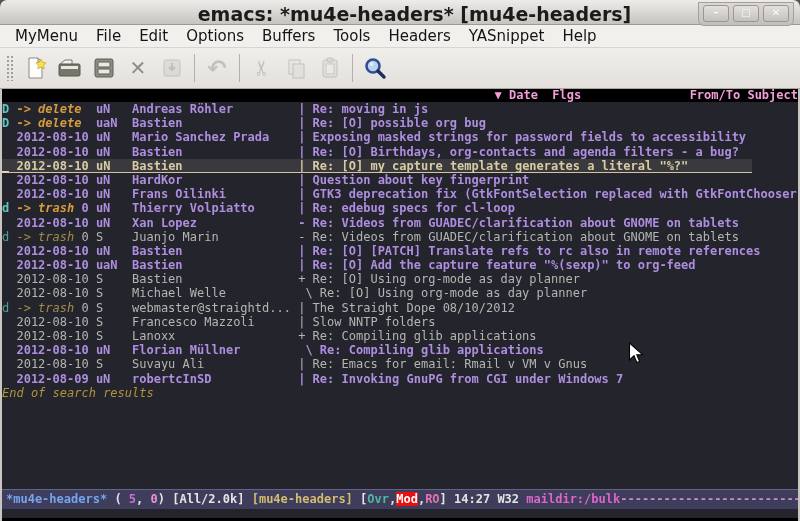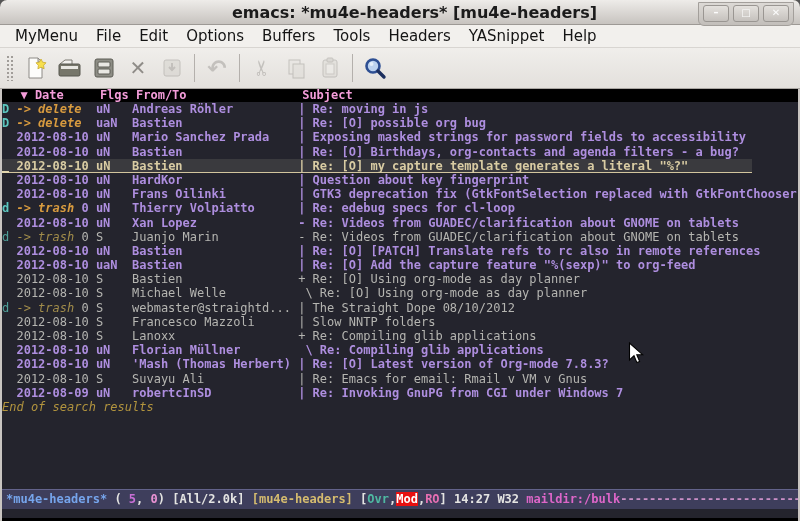--- a/index.html
+++ b/index.html
@@ -3,21 +3,21 @@
 <meta charset="utf-8">
 <style>
   html,body{margin:0;padding:0;background:#555;}
   .frame{position:relative;width:800px;height:521px;background:#c9c5c1;
          font-family:"DejaVu Sans",sans-serif;overflow:hidden;border-radius:7px 7px 0 0;
          box-shadow:0 0 0 1px #7e7b78 inset;}
   
   .titlebar{height:24px;background:linear-gradient(#eeece9,#c7c3bf);
             border-bottom:1px solid #9d9995;position:relative;border-radius:7px 7px 0 0;}
   .title-text{position:absolute;left:0;right:0;top:3px;text-align:center;
-              font-size:16px;font-weight:bold;color:#1b1b1b;margin-left:29px;}
+              font-size:19px;font-weight:bold;color:#1b1b1b;margin-left:29px;}
   .win-controls{position:absolute;right:6px;top:2px;display:flex;gap:4px;
                 background:linear-gradient(#dcd9d5,#c2beba);border:1px solid #a39f9b;
                 border-radius:0 0 6px 6px;padding:2px 4px 3px 4px;}
   .win-btn{width:24px;height:15px;border:1px solid #9a9692;border-radius:3px;
            background:linear-gradient(#e4e1dd,#c5c1bd);color:#fcfcfc;
            text-shadow:0 1px 1px #8a8document;font-size:10px;font-weight:bold;line-height:14px;
            text-align:center;cursor:default;}
   
   .menubar{height:22px;background:#f2f0ed;display:flex;align-items:center;
            padding-left:6px;border-bottom:1px solid #d8d5d1;}
@@ -28,21 +28,21 @@
   .tb-handle{width:9px;height:26px;margin:0 4px 0 2px;
              background-image:radial-gradient(circle,#a19d99 1px,transparent 1.2px);
              background-size:4px 4px;}
   .tb-btn{width:34px;height:32px;display:flex;align-items:center;justify-content:center;}
   .tb-sep{width:1px;height:28px;background:#b4b0ac;margin:0 5px;}
   .disabled{opacity:.42;}
   .glyph{font-size:20px;color:#8f8c88;font-weight:bold;font-family:"DejaVu Sans",sans-serif;}
   
   .content{border-left:2px solid #c9c5c1;border-right:2px solid #c9c5c1;height:429px;background:#24242d;}
   .header-line{height:13px;background:#000;color:#f49dda;font:bold 12px/13px "DejaVu Sans Mono",monospace;
-               white-space:pre;padding-left:4px;}
+               white-space:pre;padding-left:4px;text-align:right;}
   .buffer{height:387px;padding-left:0;font:12px/14.2px "DejaVu Sans Mono",monospace;
           overflow:hidden;position:relative;}
   .row{white-space:pre;height:14.2px;}
   .f-mark{display:inline-block;width:2ch;}
   .f-date{display:inline-block;width:10ch;}
   .f-gap{display:inline-block;width:1ch;}
   .f-flags{display:inline-block;width:5ch;}
   .f-from{display:inline-block;width:22ch;overflow:hidden;vertical-align:bottom;}
   .f-subj{margin-left:1ch;}
   .row.unread{color:#ae8edf;font-weight:bold;}
@@ -193,21 +193,20 @@
           <div class="row unread"><span class="f-mark"></span><span class="f-date">2012-08-10</span><span class="f-gap"> </span><span class="f-flags">uN</span><span class="f-from">Xan Lopez</span><span class="f-subj">- Re: Videos from GUADEC/clarification about GNOME on tablets</span></div>
           <div class="row read"><span class="f-mark">d</span><span class="f-date"><span class="act">-&gt; trash</span> 0</span><span class="f-gap"> </span><span class="f-flags">S</span><span class="f-from">Juanjo Marin</span><span class="f-subj">- Re: Videos from GUADEC/clarification about GNOME on tablets</span></div>
           <div class="row unread"><span class="f-mark"></span><span class="f-date">2012-08-10</span><span class="f-gap"> </span><span class="f-flags">uN</span><span class="f-from">Bastien</span><span class="f-subj">| Re: [O] [PATCH] Translate refs to rc also in remote references</span></div>
           <div class="row unread"><span class="f-mark"></span><span class="f-date">2012-08-10</span><span class="f-gap"> </span><span class="f-flags">uaN</span><span class="f-from">Bastien</span><span class="f-subj">| Re: [O] Add the capture feature "%(sexp)" to org-feed</span></div>
           <div class="row read"><span class="f-mark"></span><span class="f-date">2012-08-10</span><span class="f-gap"> </span><span class="f-flags">S</span><span class="f-from">Bastien</span><span class="f-subj">+ Re: [O] Using org-mode as day planner</span></div>
           <div class="row read"><span class="f-mark"></span><span class="f-date">2012-08-10</span><span class="f-gap"> </span><span class="f-flags">S</span><span class="f-from">Michael Welle</span><span class="f-subj"> \ Re: [O] Using org-mode as day planner</span></div>
           <div class="row read"><span class="f-mark">d</span><span class="f-date"><span class="act">-&gt; trash</span> 0</span><span class="f-gap"> </span><span class="f-flags">S</span><span class="f-from">webmaster@straightd...</span><span class="f-subj">| The Straight Dope 08/10/2012</span></div>
           <div class="row read"><span class="f-mark"></span><span class="f-date">2012-08-10</span><span class="f-gap"> </span><span class="f-flags">S</span><span class="f-from">Francesco Mazzoli</span><span class="f-subj">| Slow NNTP folders</span></div>
           <div class="row read"><span class="f-mark"></span><span class="f-date">2012-08-10</span><span class="f-gap"> </span><span class="f-flags">S</span><span class="f-from">Lanoxx</span><span class="f-subj">+ Re: Compiling glib applications</span></div>
           <div class="row unread"><span class="f-mark"></span><span class="f-date">2012-08-10</span><span class="f-gap"> </span><span class="f-flags">uN</span><span class="f-from">Florian Müllner</span><span class="f-subj"> \ Re: Compiling glib applications</span></div>
-          <div class="row unread"><span class="f-mark"></span><span class="f-date">2012-08-10</span><span class="f-gap"> </span><span class="f-flags">uN</span><span class="f-from">'Mash (Thomas Herbert)</span><span class="f-subj">| Re: [O] Latest version of Org-mode 7.8.3?</span></div>
           <div class="row read"><span class="f-mark"></span><span class="f-date">2012-08-10</span><span class="f-gap"> </span><span class="f-flags">S</span><span class="f-from">Suvayu Ali</span><span class="f-subj">| Re: Emacs for email: Rmail v VM v Gnus</span></div>
           <div class="row unread"><span class="f-mark"></span><span class="f-date">2012-08-09</span><span class="f-gap"> </span><span class="f-flags">uN</span><span class="f-from">robertcInSD</span><span class="f-subj">| Re: Invoking GnuPG from CGI under Windows 7</span></div>
         </div>
       <div class="end-line">End of search results</div>
     </div>
 
     <div class="modeline" id="modeline"><span class="seg buf">*mu4e-headers*</span><span class="seg plain"> ( </span><span class="seg num1">5</span><span class="seg plain">, </span><span class="seg num2">0</span><span class="seg plain">) [All/2.0k] </span><span class="seg major">[mu4e-headers]</span><span class="seg plain"> [</span><span class="seg ovr">Ovr</span><span class="seg plain">,</span><span class="seg mod">Mod</span><span class="seg plain">,</span><span class="seg ro">RO</span><span class="seg plain">] 14:27 W32 </span><span class="seg maildir">maildir:/bulk</span><span class="seg dashes">----------------------------</span></div>
   </div>
 
   <div class="echo"></div>

